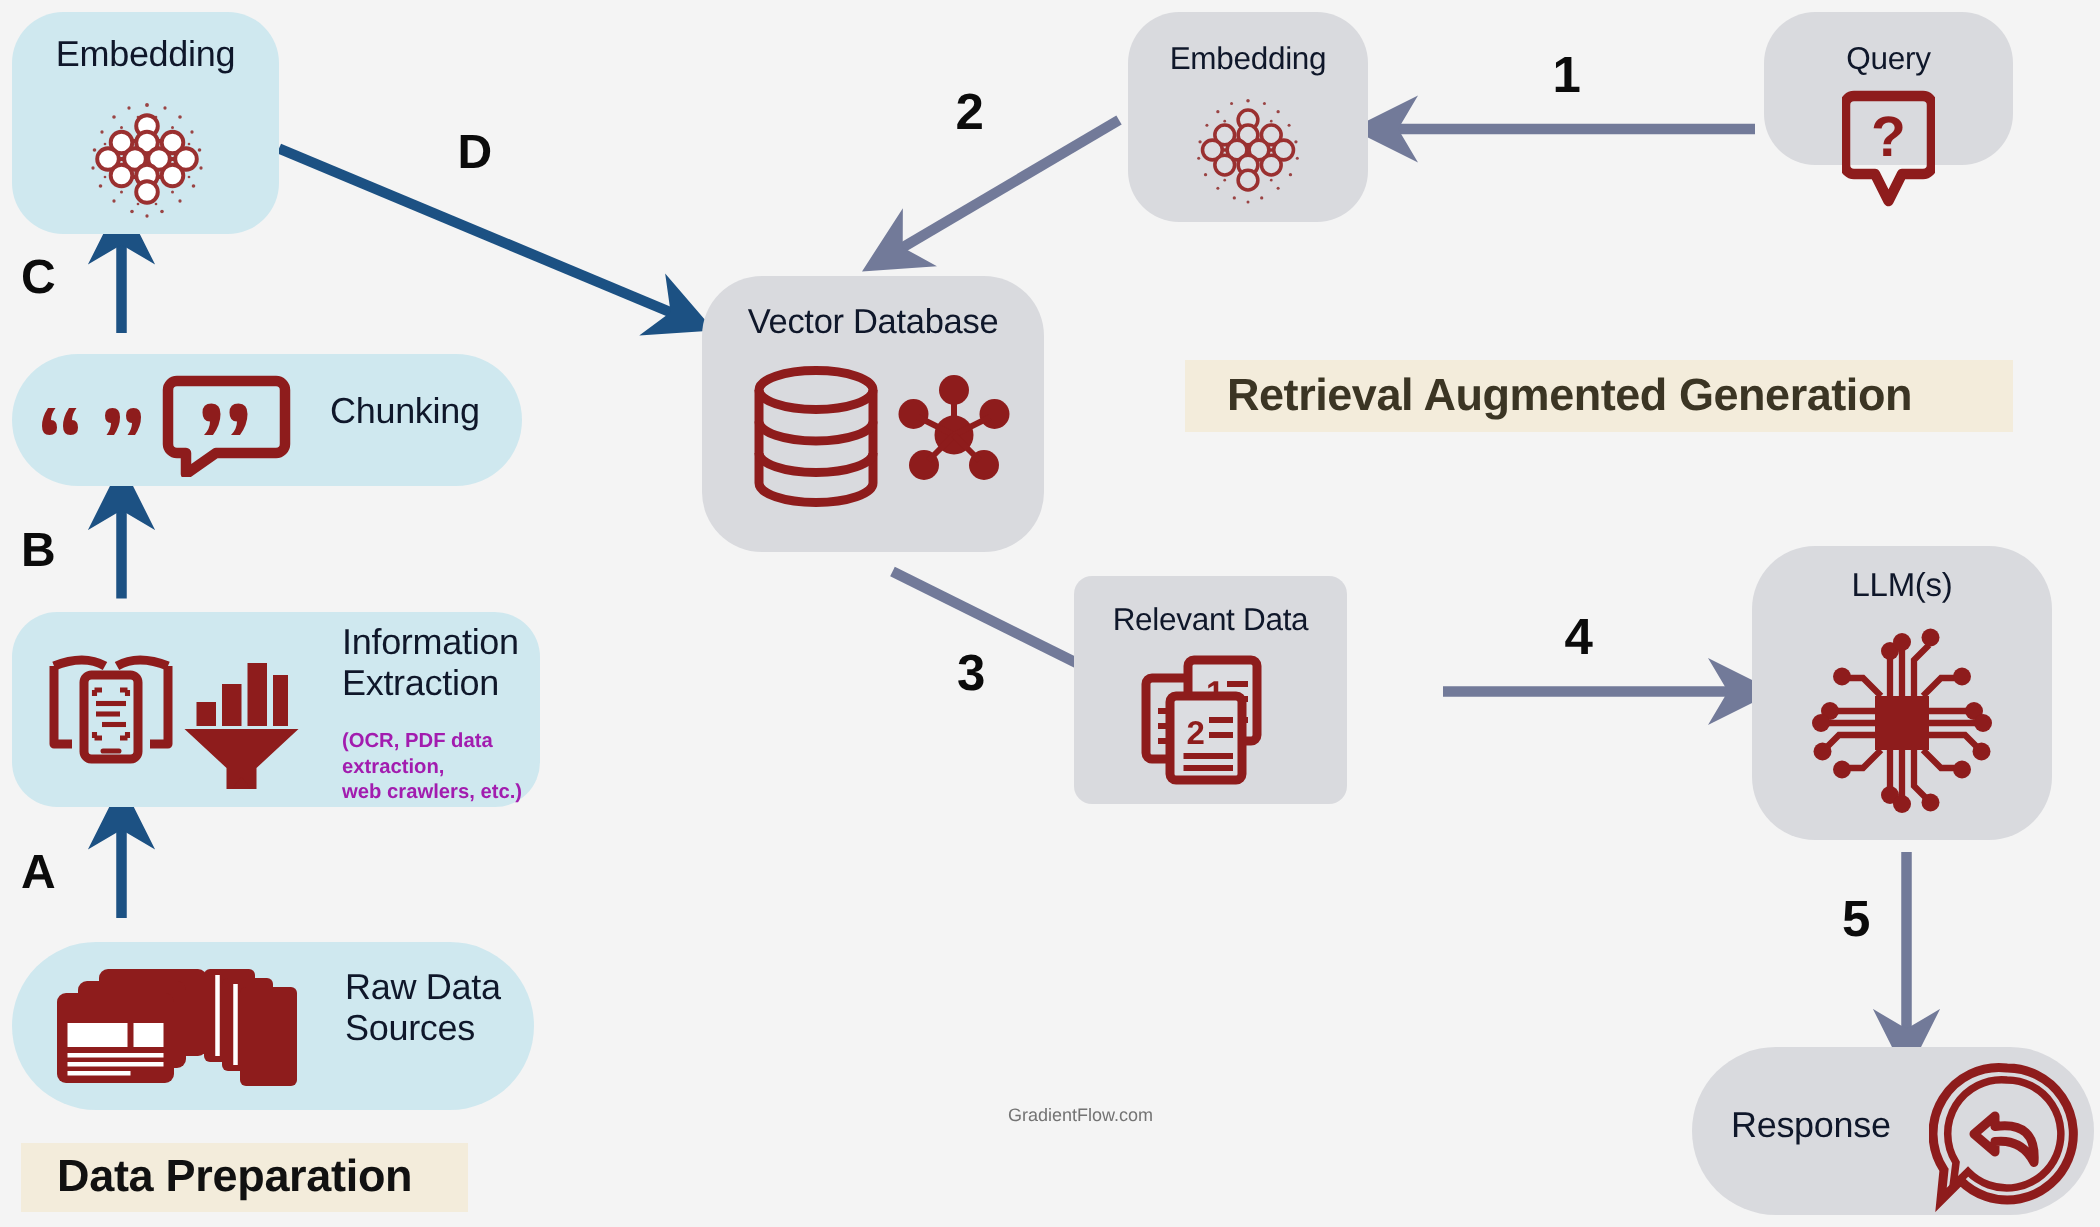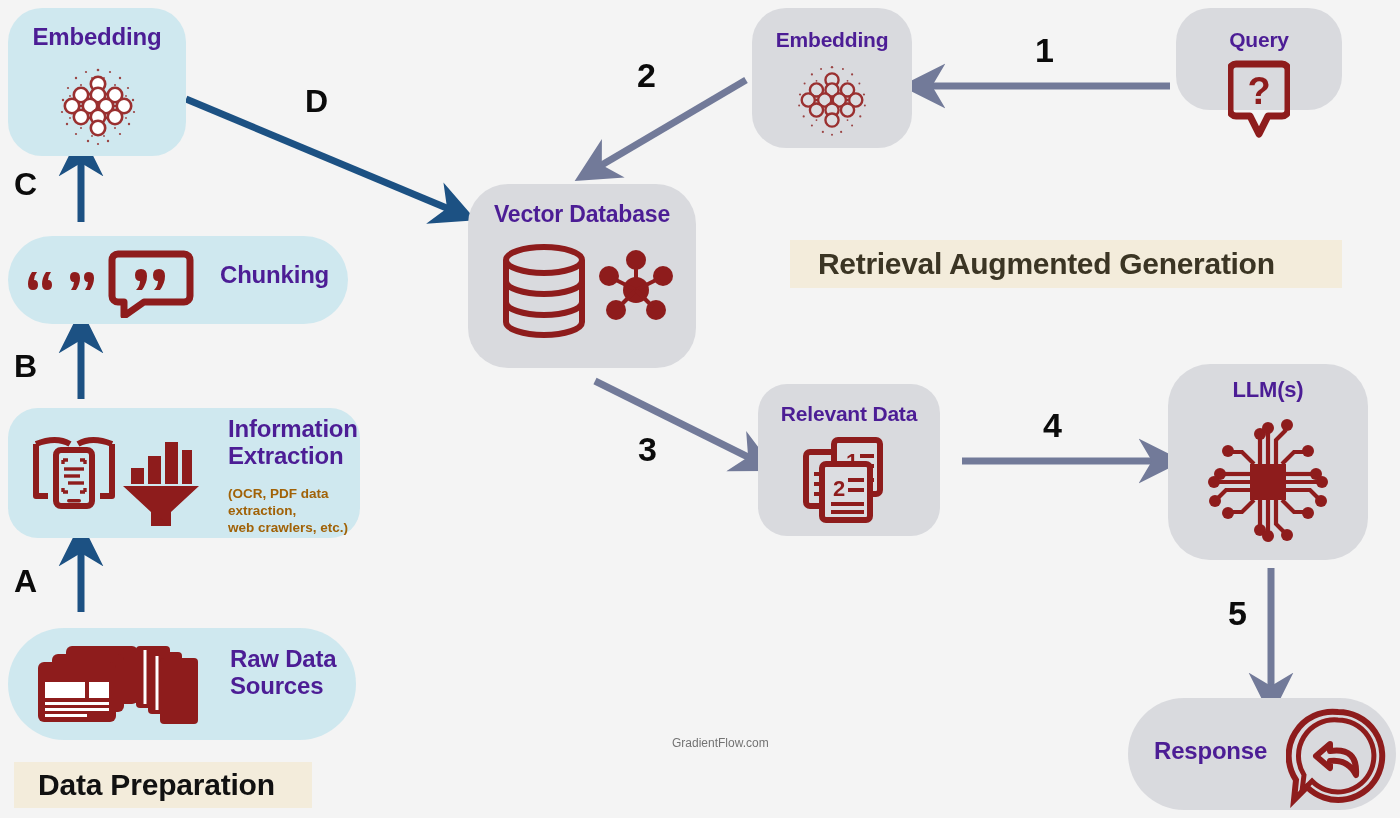--- a/index.html
+++ b/index.html
@@ -21,30 +21,30 @@
     position: absolute;
     box-sizing: border-box;
     border-radius: 34px;
     display: block;
   }
   .node.blue  { background: #cfe8ef; }
   .node.gray  { background: #d9dade; }
 
   .node .title {
     position: absolute;
-    font-weight: bold;
-    color: #4c1d95;
+    font-weight: normal;
+    color: #0f172a;
     letter-spacing: -0.2px;
     line-height: 1.12;
     white-space: pre-line;
   }
   .node .subtitle {
     position: absolute;
     font-weight: bold;
-    color: #a16207;
+    color: #a21caf;
     font-size: 13.5px;
     line-height: 1.25;
     white-space: pre-line;
   }
 
   
   .banner {
     position: absolute;
     background: #f3ecdb;
     display: flex;
@@ -356,21 +356,21 @@
   </div>
 
   <div class="node gray" id="n-query" style="left:1176px; top:8px; width:166px; height:102px; border-radius:34px;">
     <div class="title" style="left:0; top:20px; width:166px; text-align:center; font-size:21px;">Query</div>
     <svg class="icon" style="left:52px; top:50px;" width="62" height="80" viewBox="0 0 62 80">
       <path d="M8,6 h46 a6,6 0 0 1 6,6 v40 a6,6 0 0 1 -6,6 h-14 l-9,18 l-9,-18 h-14 a6,6 0 0 1 -6,-6 v-40 a6,6 0 0 1 6,-6 z" fill="none" stroke="#8e1c1c" stroke-width="7" stroke-linejoin="round"></path>
       <text x="31" y="46" text-anchor="middle" font-family="Liberation Sans, sans-serif" font-size="38" font-weight="bold" fill="#8e1c1c">?</text>
     </svg>
   </div>
 
-  <div class="node gray" id="n-relevant" style="left:758px; top:384px; width:182px; height:152px; border-radius:29px;">
+  <div class="node gray" id="n-relevant" style="left:716px; top:384px; width:182px; height:152px; border-radius:12px;">
     <div class="title" style="left:0; top:18px; width:182px; text-align:center; font-size:21px;">Relevant Data</div>
     <svg class="icon" style="left:42px; top:52px;" width="96" height="90" viewBox="0 0 96 90">
       <rect x="6" y="16" width="46" height="54" rx="4" fill="none" stroke="#8e1c1c" stroke-width="6"></rect>
       <g stroke="#8e1c1c" stroke-width="4">
         <line x1="14" y1="38" x2="44" y2="38"></line>
         <line x1="14" y1="48" x2="44" y2="48"></line>
         <line x1="14" y1="58" x2="36" y2="58"></line>
       </g>
       <rect x="34" y="4" width="46" height="54" rx="4" fill="#dcdde1" stroke="#8e1c1c" stroke-width="6"></rect>
       <text x="46" y="33" font-family="Liberation Sans, sans-serif" font-size="22" font-weight="bold" fill="#8e1c1c">1</text>

